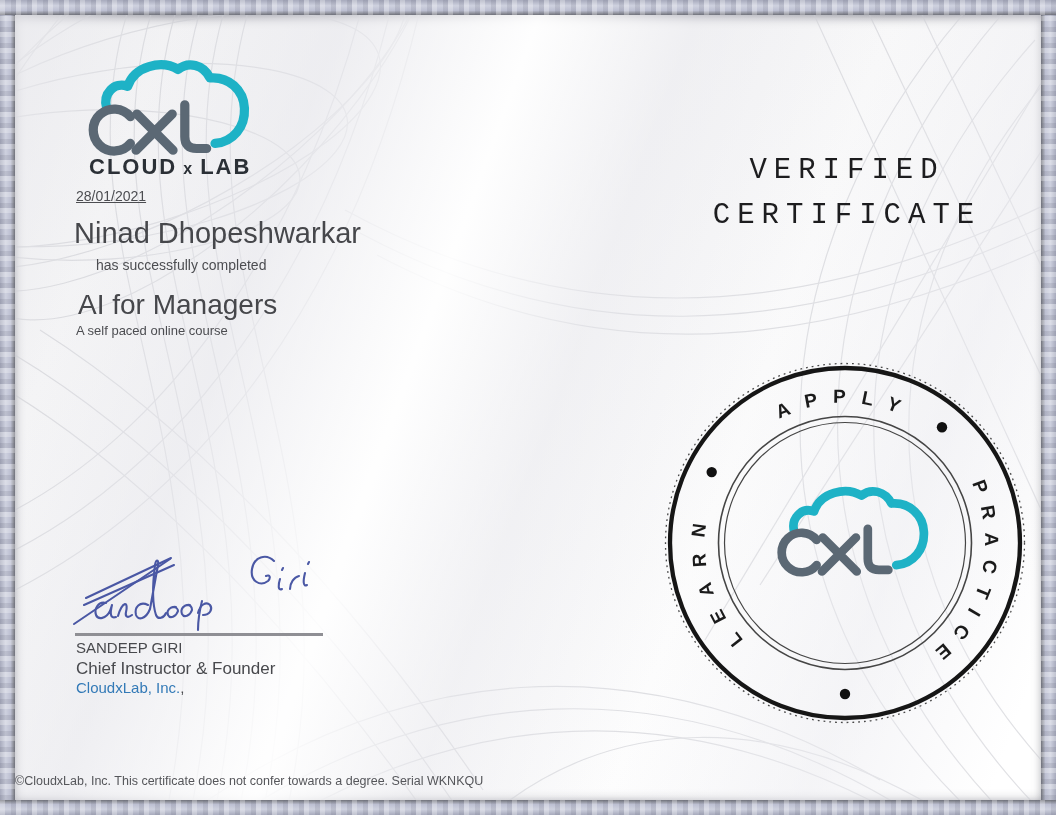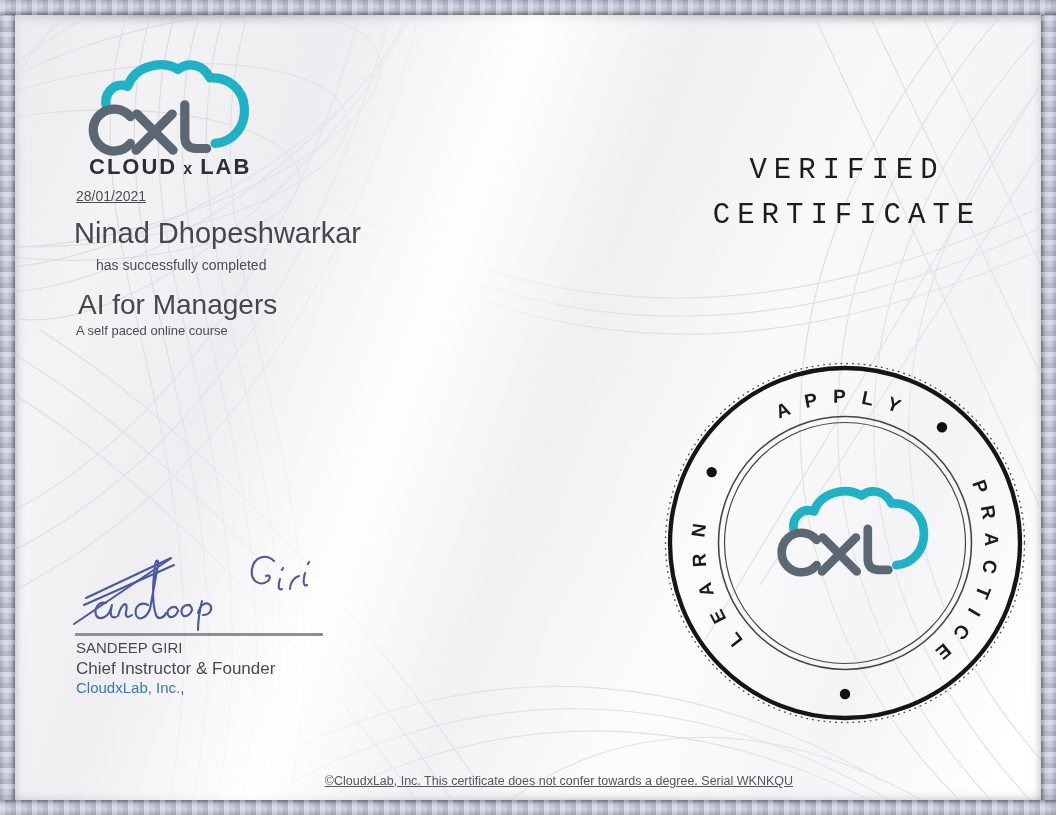--- a/index.html
+++ b/index.html
@@ -60,22 +60,22 @@
   
   .seal{position:absolute;left:640px;top:338px;width:380px;height:380px;}
   
   .signature{position:absolute;left:55px;top:528px;width:250px;height:92px;}
   .sig-line{position:absolute;left:60px;top:618px;width:248px;height:3px;background:#8f8f94;}
   .sig-name{position:absolute;left:61px;top:624px;font-size:15px;color:#48494d;}
   .sig-title{position:absolute;left:61px;top:644px;font-size:17px;color:#48494d;}
   .sig-org{position:absolute;left:61px;top:664px;font-size:15px;color:#48494d;}
   .sig-org a{color:#337ab7;font-weight:400;text-decoration:none;}
   
-  .serial{position:absolute;left:0;top:759px;width:778px;text-align:right;
-    font-size:12.5px;color:#55565a;text-decoration:underline;}
+  .serial{position:absolute;left:0;top:759px;width:778px;text-align:left;
+    font-size:12.5px;color:#55565a;}
 </style>
 </head>
 <body>
 
 <div class="stage">
 
   <svg width="0" height="0" style="position:absolute" aria-hidden="true">
     <defs>
       <g id="cxl-logo">
         <g fill="none" stroke-linecap="round" stroke-linejoin="round">

